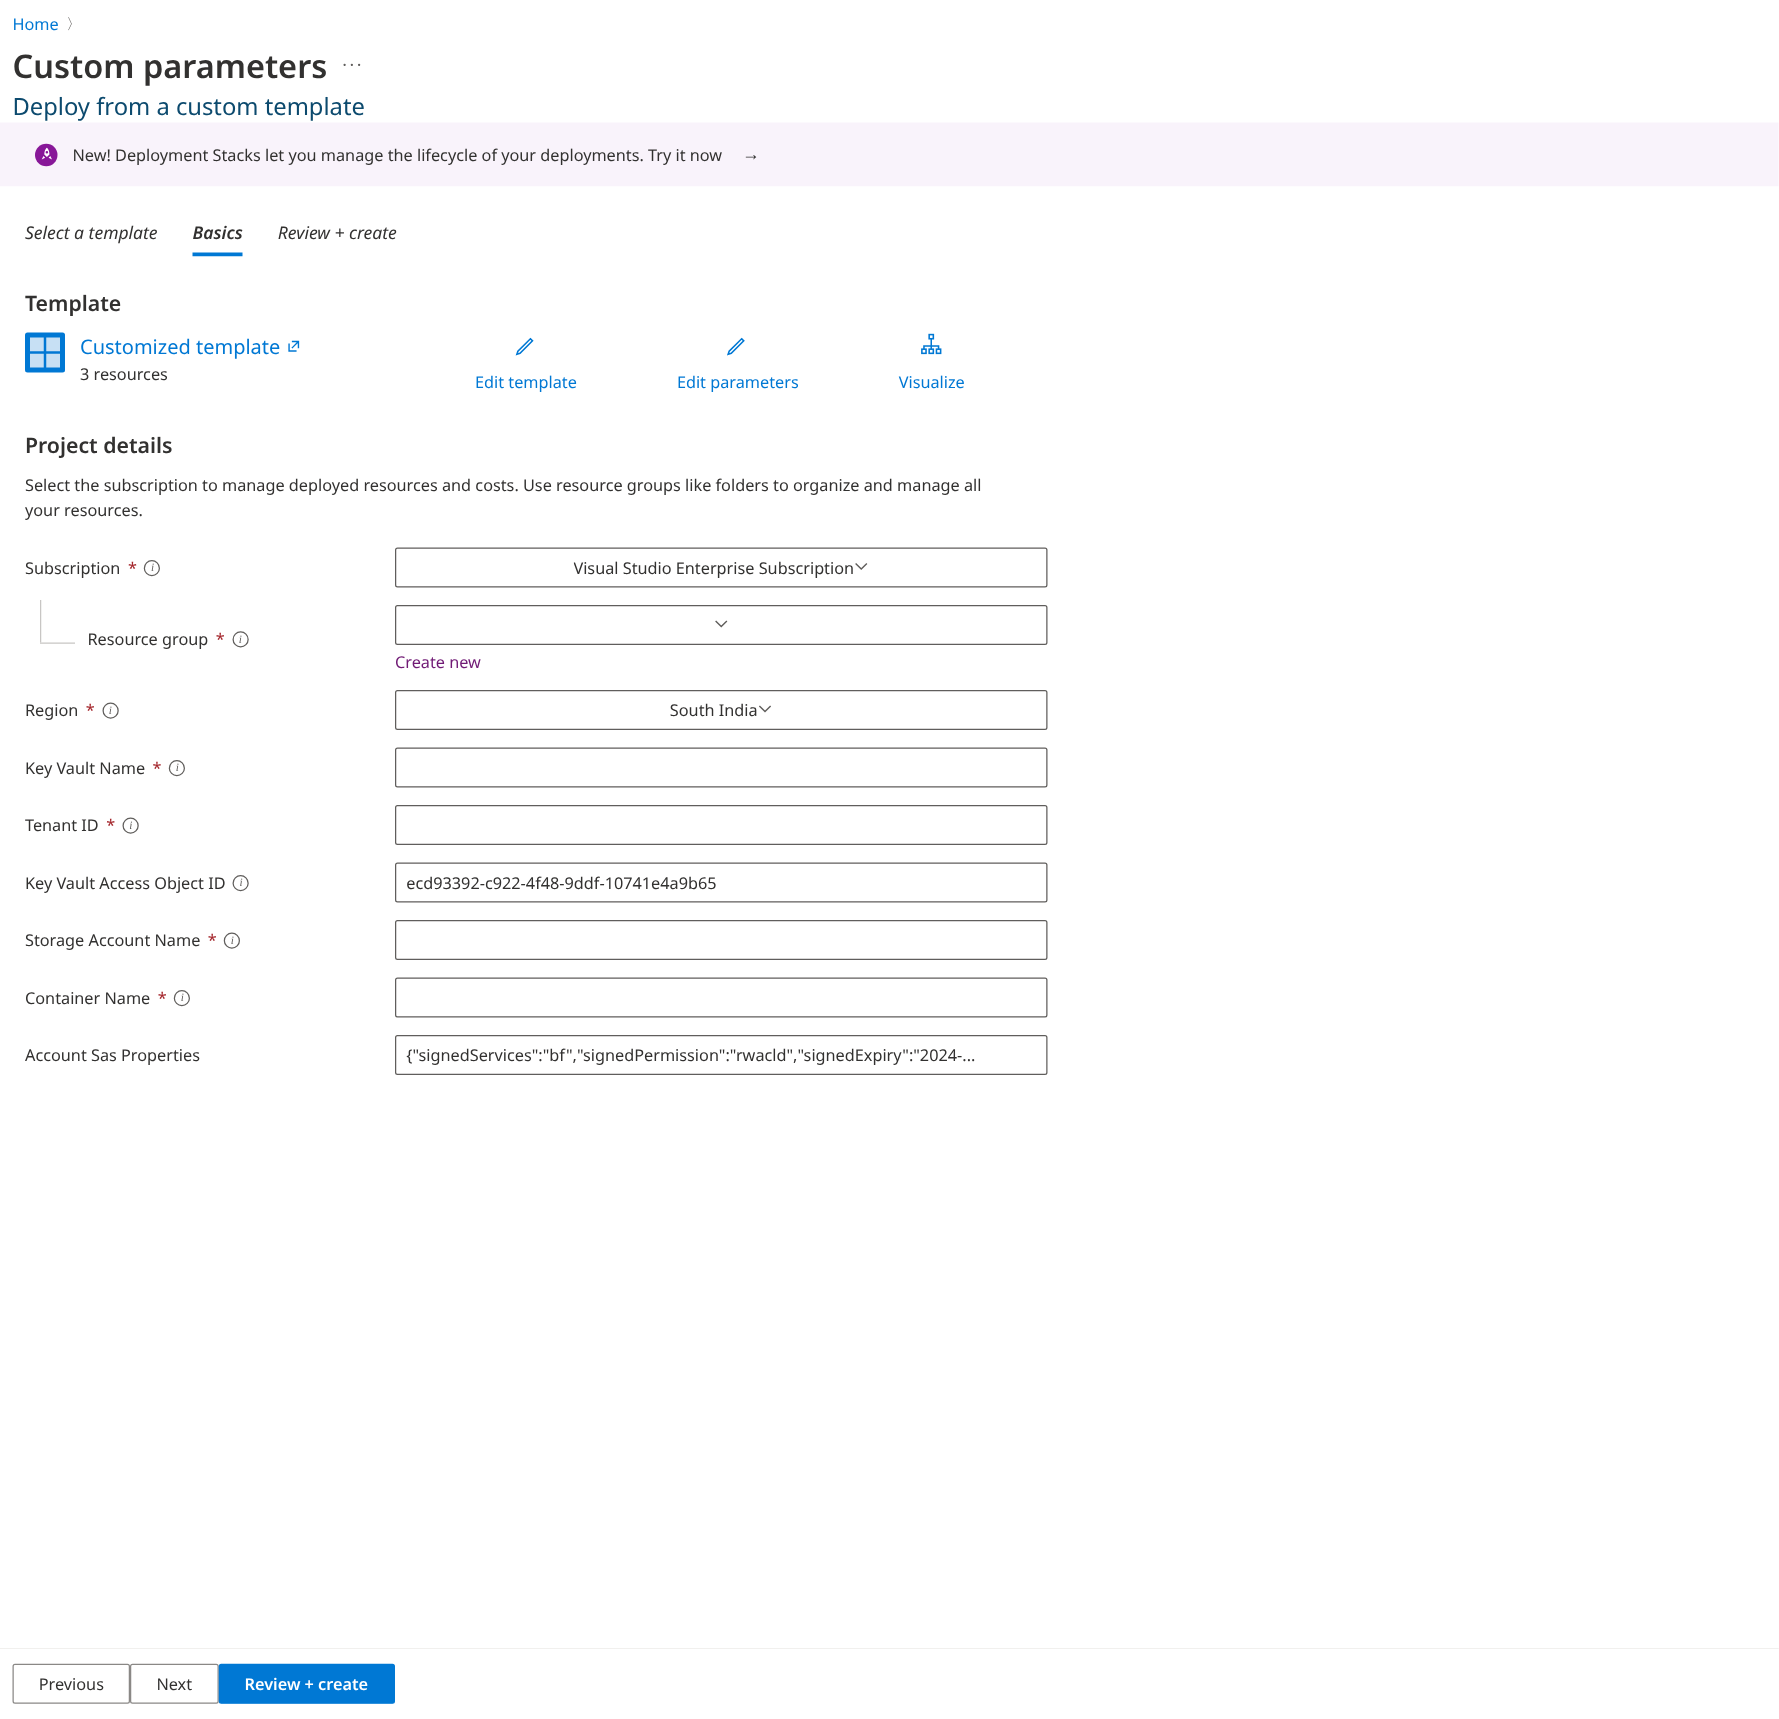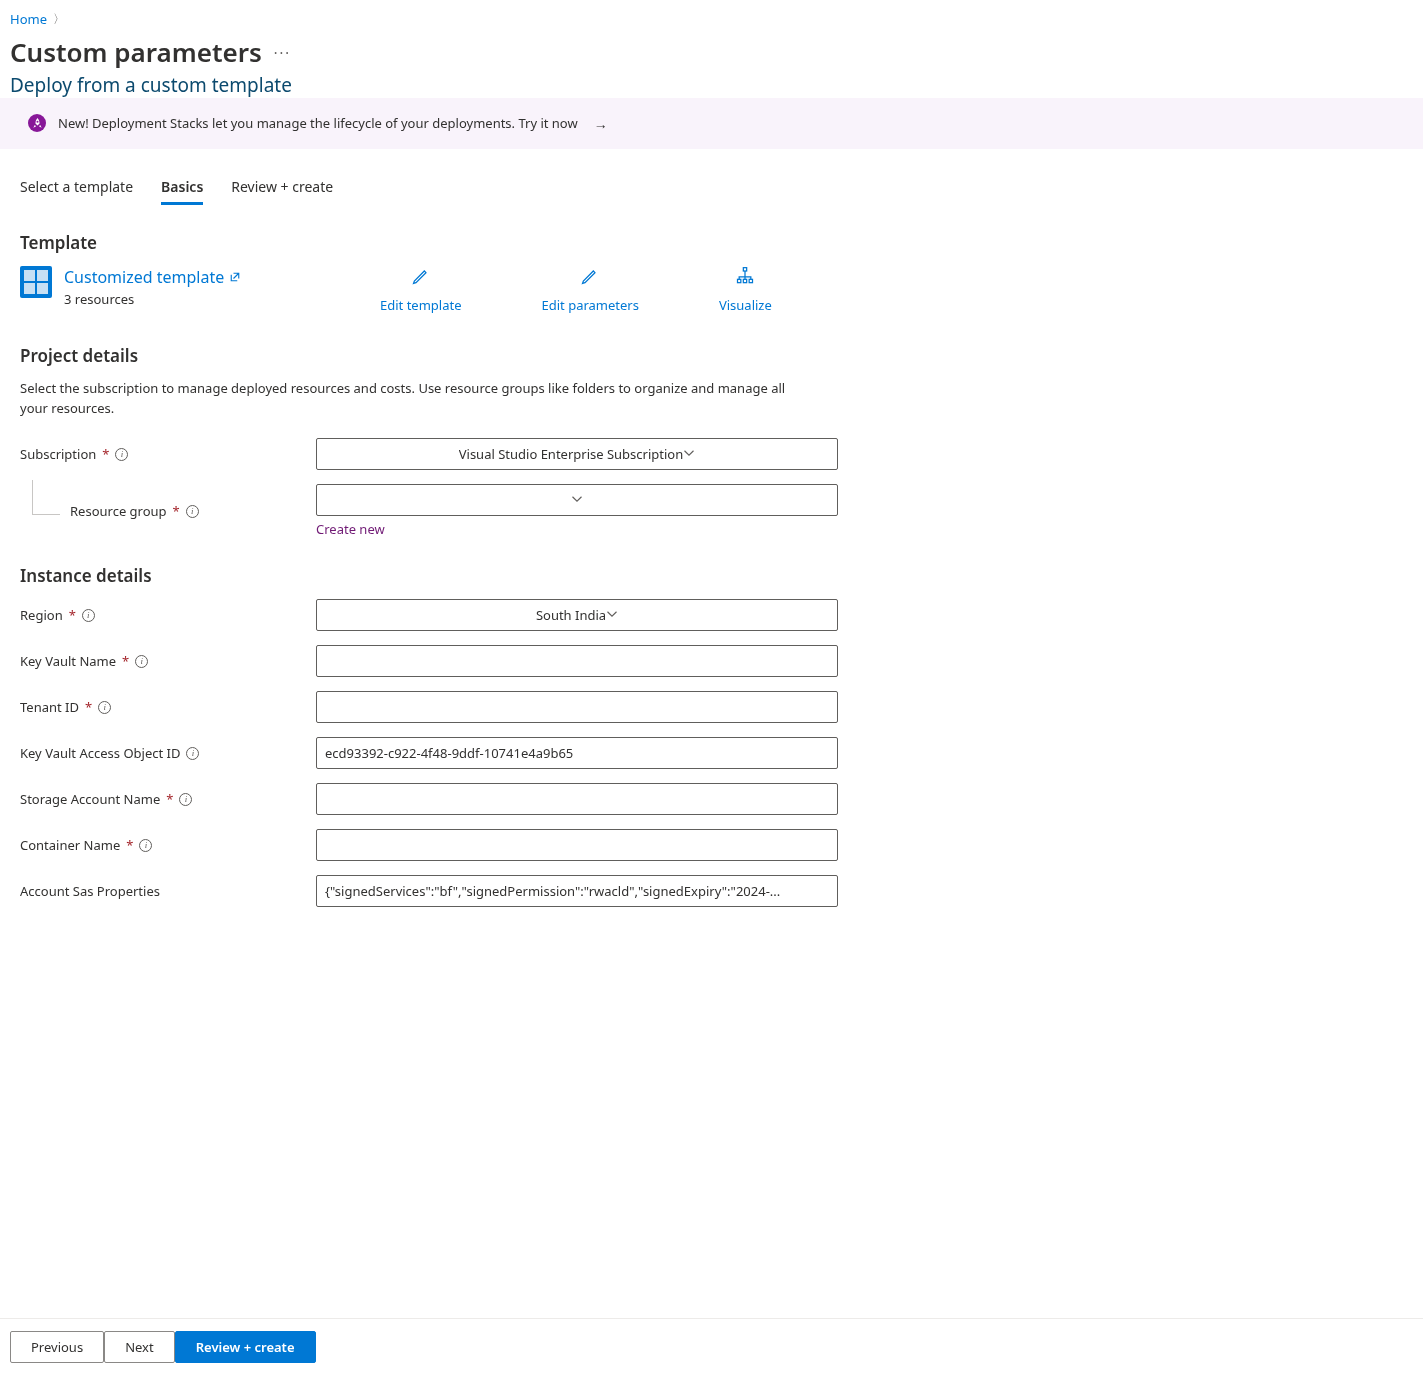--- a/index.html
+++ b/index.html
@@ -16,37 +16,38 @@
 
   .title-row { display: flex; align-items: center; gap: 12px; margin-top: 6px; }
   h1 { font-size: 26px; font-weight: 600; color: #323130; }
   .more-dots { color: #605e5c; font-size: 14px; letter-spacing: 2px; cursor: pointer; }
   .subtitle { color: #0c4a6e; font-size: 19px; margin-top: 2px; }
 
   .banner {
     background: #f9f3fb;
     padding: 16px 18px;
     display: flex;
+    align-items: center;
     gap: 12px;
     margin-bottom: 28px;
     margin-left: -10px;
     margin-right: -10px;
     padding-left: 28px;
   }
   .banner-icon {
     width: 18px; height: 18px; border-radius: 50%;
     background: #881798;
     display: flex; align-items: center; justify-content: center;
     flex-shrink: 0;
   }
   .banner-icon svg { width: 11px; height: 11px; fill: #fff; }
   .banner-text { color: #323130; font-size: 13px; }
   .banner-arrow { color: #323130; font-size: 14px; margin-left: 4px; }
 
-  .tabs { display: flex; gap: 28px; border-bottom: none; margin-bottom: 26px; padding-left: 10px; }
+  .tabs { display: flex; gap: 28px; border-bottom: none; margin-bottom: 26px; padding-left: 10px; font-style: italic; }
   .tab { font-size: 14px; color: #323130; padding-bottom: 6px; cursor: pointer; }
   .tab.active { font-weight: 600; border-bottom: 3px solid #0078d4; }
 
   .section-title { font-size: 17px; font-weight: 600; margin-bottom: 12px; padding-left: 10px; }
 
   .template-row { display: flex; align-items: flex-start; padding-left: 10px; margin-bottom: 30px; }
   .template-card { display: flex; gap: 12px; width: 360px; }
   .template-icon {
     width: 32px; height: 32px; border-radius: 2px;
     background: #0078d4;
@@ -238,21 +239,20 @@
       <div class="select-wrap">
         <span class="select-value"></span>
         <span class="chevron-down"><svg viewBox="0 0 16 16">
               <path d="M2 5l6 6 6-6"></path>
             </svg></span>
       </div>
       <a href="#" class="create-new">Create new</a>
     </div>
   </div>
 
-  <div class="section-title" style="margin-top:26px">Instance details</div>
 
   <div class="form-row">
     <div class="form-label">
       <span>Region</span>
       <span class="req">*</span>
       <span class="info-icon">i</span>
     </div>
     <div class="form-control">
       <div class="select-wrap">
         <span class="select-value">South India</span>

